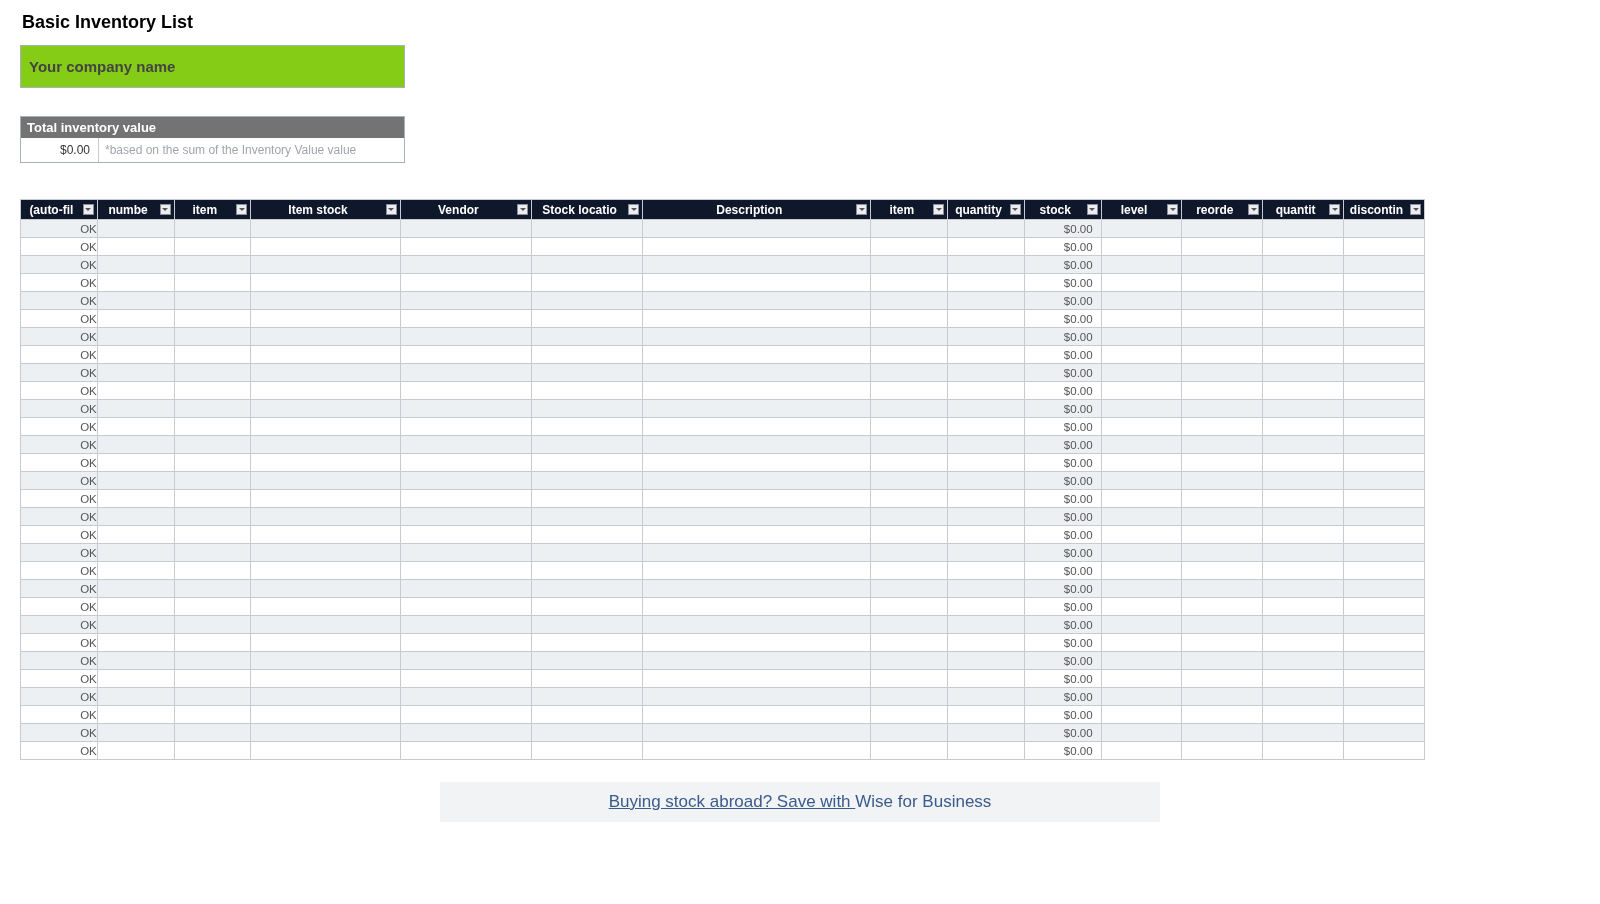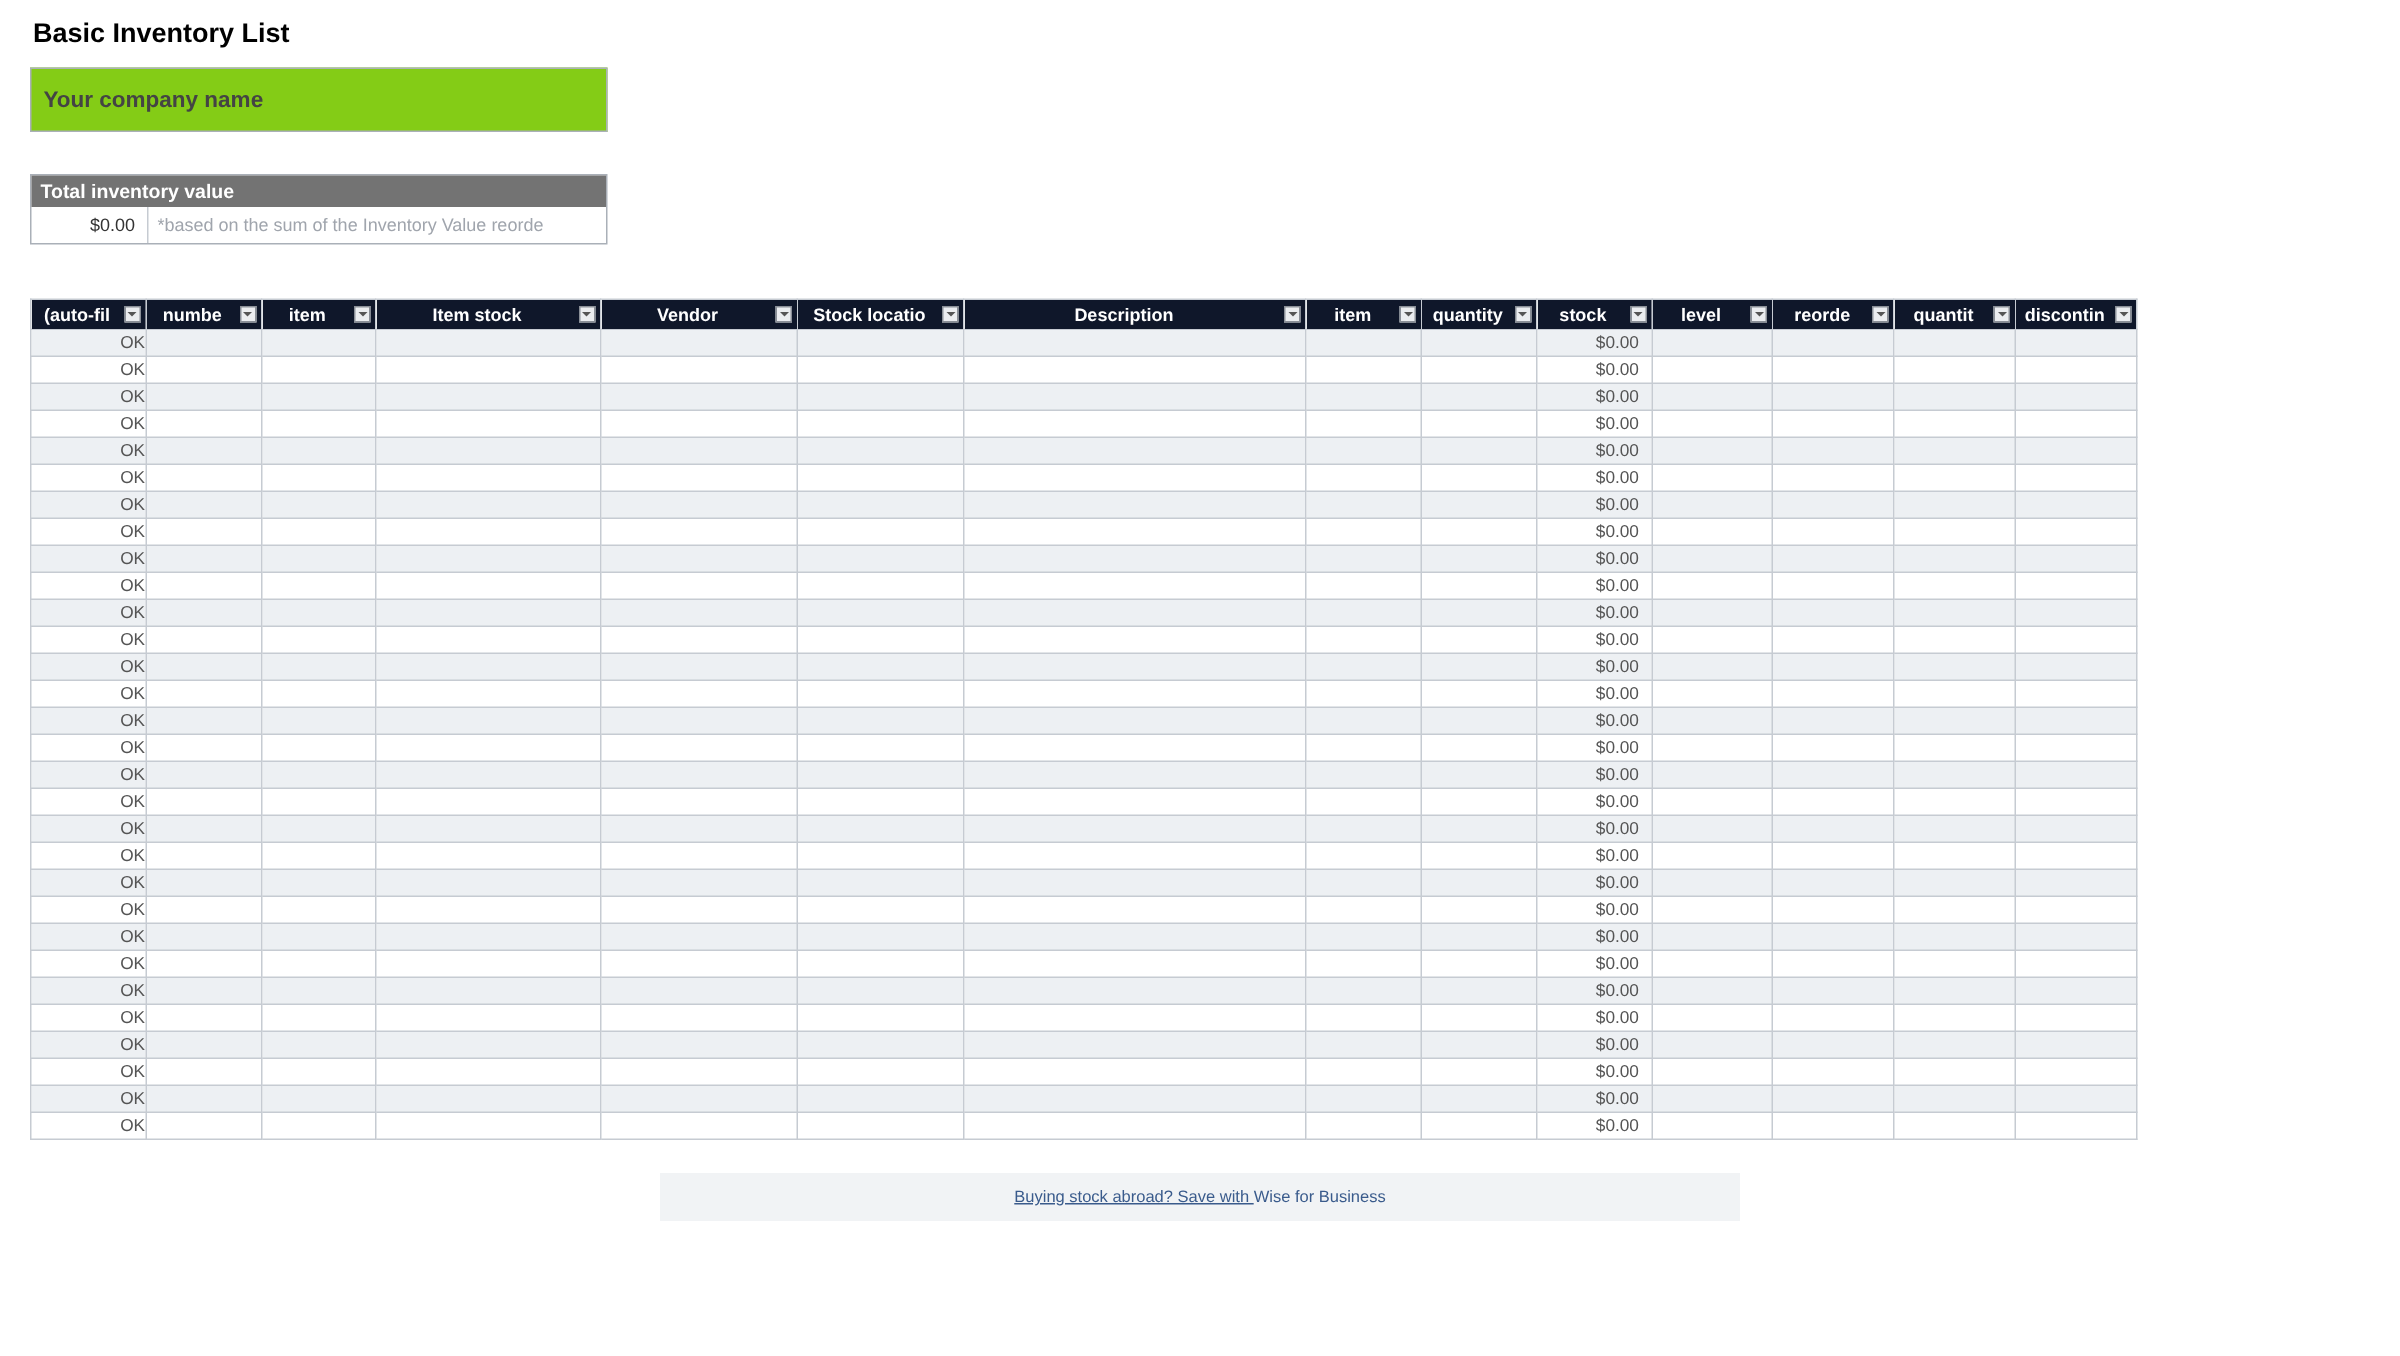--- a/index.html
+++ b/index.html
@@ -141,38 +141,38 @@
   .c-reorder{ width: 80px; }
   .c-quant2 { width: 80px; }
   .c-disc   { width: 80px; }
 
   .footer-banner {
     width: 720px;
     margin: 22px auto 0;
     background: #f1f3f5;
     text-align: center;
     padding: 10px 0;
-    font-size: 11px;
+    font-size: 17px;
     color: #3a5b8c;
   }
   .footer-banner .lead { text-decoration: underline; }
   .footer-banner .tail { text-decoration: none; }
 </style>
 </head>
 <body>
 
 <div class="page-title">Basic Inventory List</div>
 
 <div class="company-box">Your company name</div>
 
 <div class="tiv-box">
   <div class="tiv-header">Total inventory value</div>
   <div class="tiv-body">
     <div class="tiv-value">$0.00</div>
-    <div class="tiv-note">*based on the sum of the Inventory Value reorde</div>
+    <div class="tiv-note">*based on the sum of the Inventory Value value</div>
   </div>
 </div>
 
 <table class="grid">
   <thead>
     <tr id="header-row">
         <th class="c-auto">
           <div class="th-inner">
             <span class="th-label">(auto-fil</span>
             <span class="filter-btn"></span>

